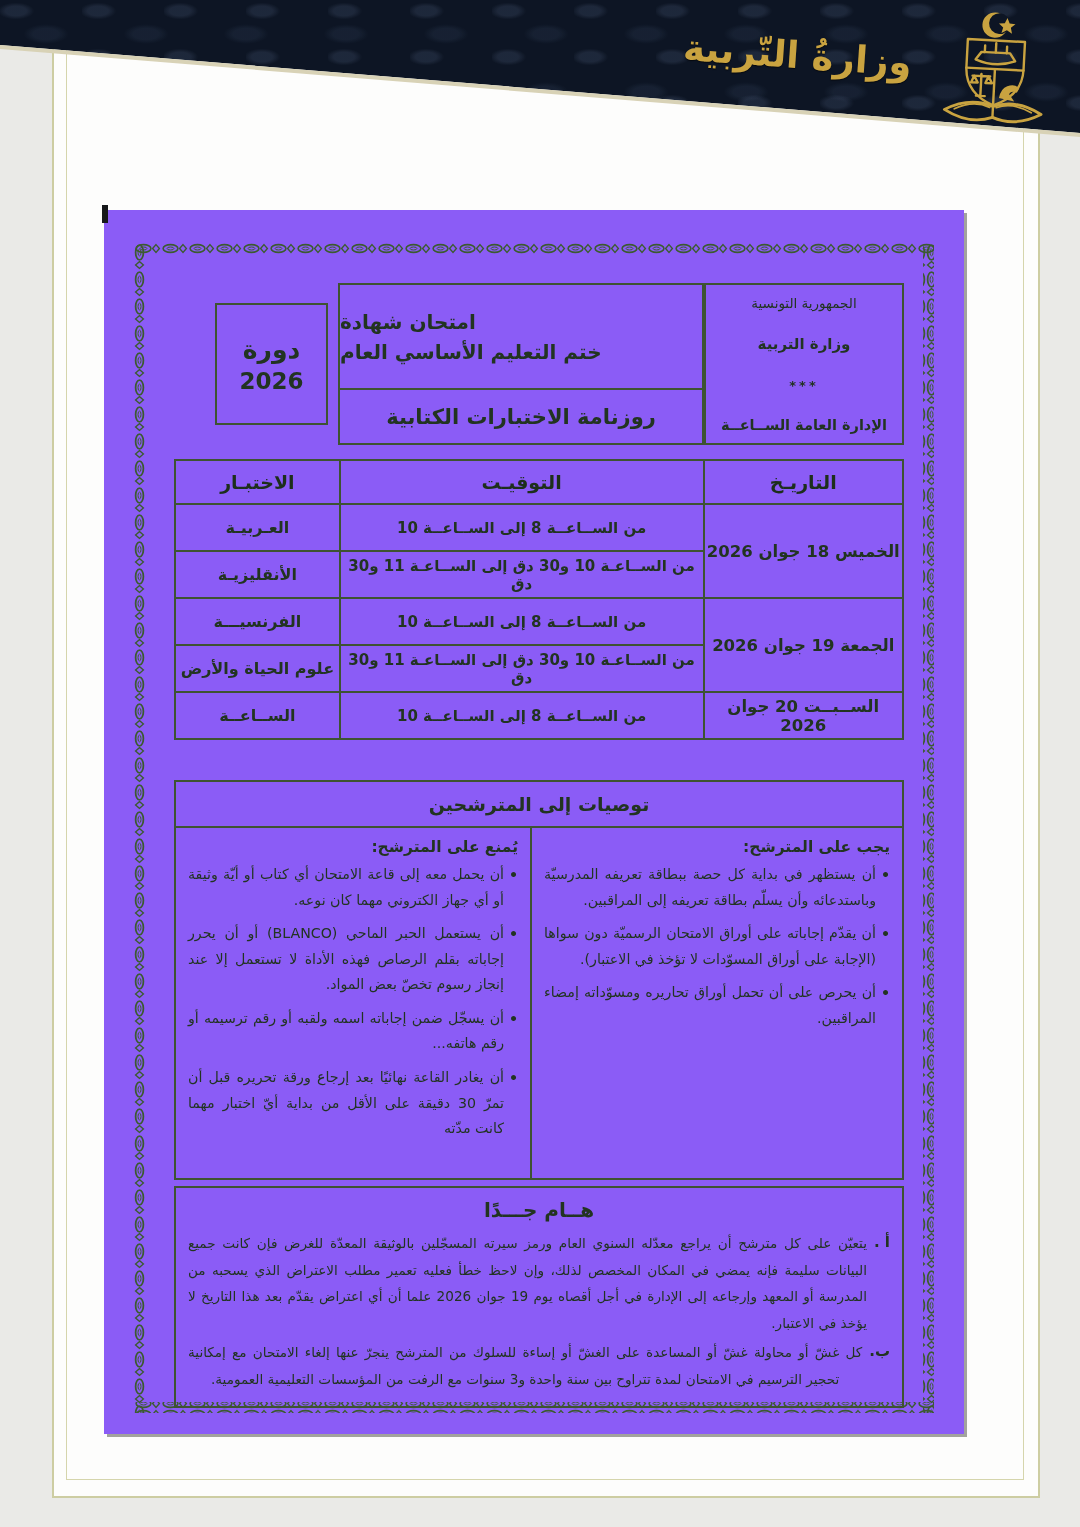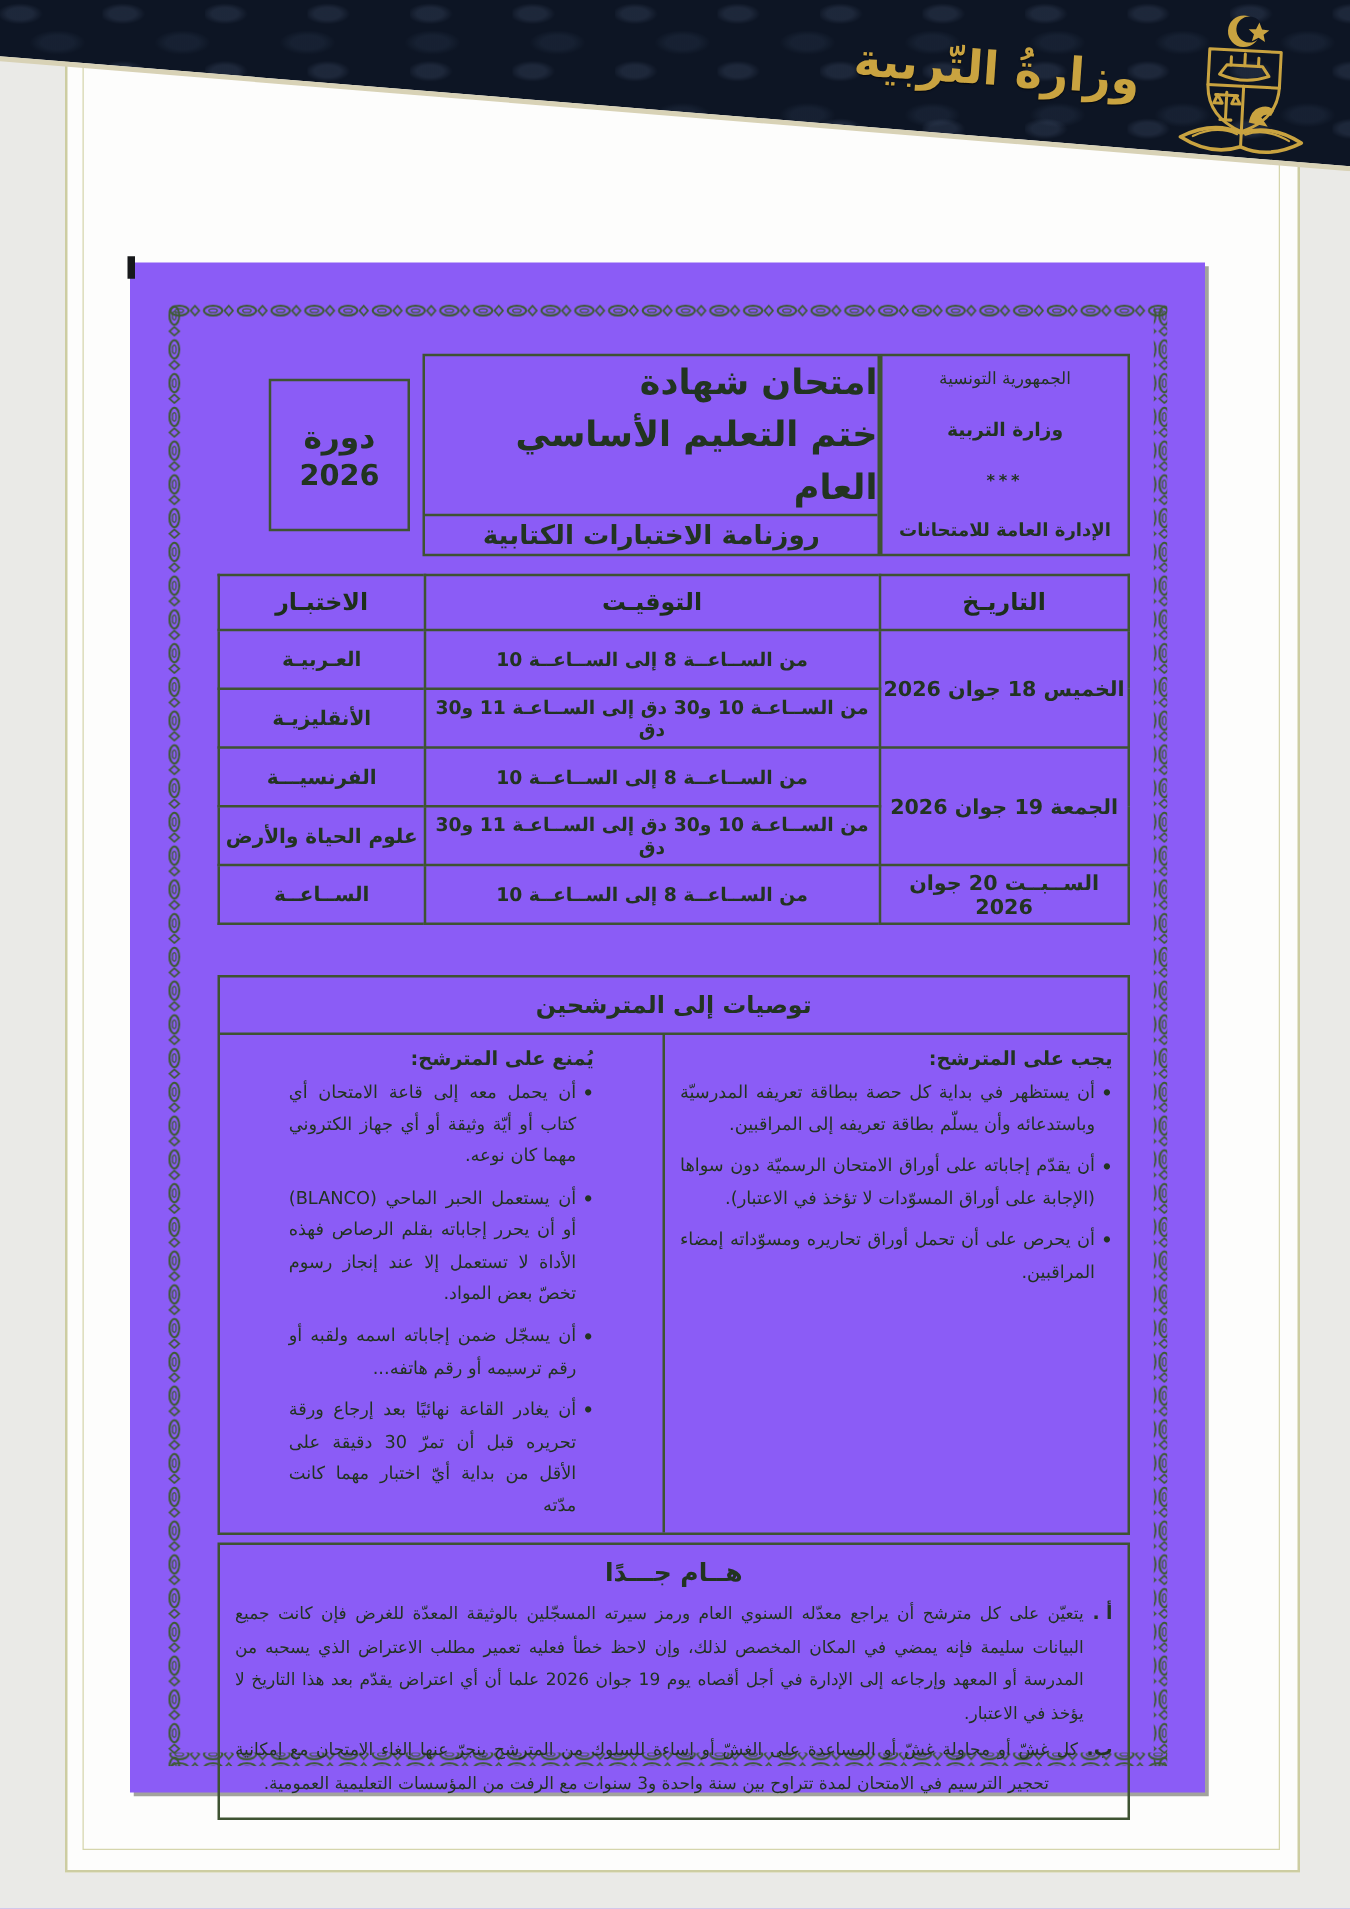--- a/index.html
+++ b/index.html
@@ -50,21 +50,21 @@
   .org-ministry { font-size:15px; font-weight:bold; }
   .org-stars { font-size:13px; font-weight:bold; letter-spacing:3px; }
   .org-admin { font-size:14.5px; font-weight:bold; }
 
   .exam-title-box {
     width:366px; border:2px solid #3e5332; margin-left:10px;
     display:flex; flex-direction:column;
   }
   .title-top {
     flex:1; display:flex; flex-direction:column; justify-content:center;
-    text-align:right; font-weight:bold; font-size:28px; line-height:1.5;
+    text-align:left; font-weight:bold; font-size:20px; line-height:1.5;
   }
   .title-bottom {
     height:55px; border-top:2px solid #3e5332;
     display:flex; align-items:center; justify-content:center;
     font-weight:bold; font-size:21px;
   }
   .session-box {
     width:113px; height:122px; border:2px solid #3e5332; align-self:center;
     display:flex; flex-direction:column; align-items:center; justify-content:center; gap:4px;
   }
@@ -86,21 +86,21 @@
   td.subject-cell { font-size:16px; font-weight:bold; }
 
   
   .recommendations-box { margin-top:40px; border:2px solid #3e5332; }
   .recommendations-title {
     height:46px; border-bottom:2px solid #3e5332;
     display:flex; align-items:center; justify-content:center;
     font-size:19px; font-weight:bold;
   }
   .rec-cols { display:flex; direction:rtl; }
-  .rec-col { padding:10px 12px 0; min-height:350px;margin-left:43px; }
+  .rec-col { padding:10px 12px 12px; min-height:350px; }
   .col-must { width:372px; border-left:2px solid #3e5332; }
   .col-forbidden { flex:1; }
   .rec-heading { font-size:15.5px; font-weight:bold; margin-bottom:6px; }
   .rec-list { list-style:none; }
   .rec-list li {
     position:relative; padding-right:14px; margin-bottom:8px;
     font-size:14.2px; line-height:1.8; text-align:justify;
   }
   .rec-list li::before { content:"•"; position:absolute; right:0; top:1px; font-weight:bold; }
   .rec-note { margin-top:6px; font-size:12.8px; line-height:1.85; text-align:justify; }
@@ -170,21 +170,21 @@
       <rect x="789" y="0" width="11" height="1170" fill="url(#chainV)"></rect>
     </svg>
 
     <div class="paper-content" dir="rtl">
 
       <div class="paper-header">
         <div class="org-box">
           <div class="org-republic">الجمهورية التونسية</div>
           <div class="org-ministry">وزارة التربية</div>
           <div class="org-stars">***</div>
-          <div class="org-admin">الإدارة العامة للامتحانات</div>
+          <div class="org-admin">الإدارة العامة الســاعــة</div>
         </div>
         <div class="exam-title-box">
           <div class="title-top">
             <div>امتحان شهادة</div>
             <div>ختم التعليم الأساسي العام</div>
           </div>
           <div class="title-bottom">روزنامة الاختبارات الكتابية</div>
         </div>
         <div class="session-box">
           <div class="session-label">دورة</div>

